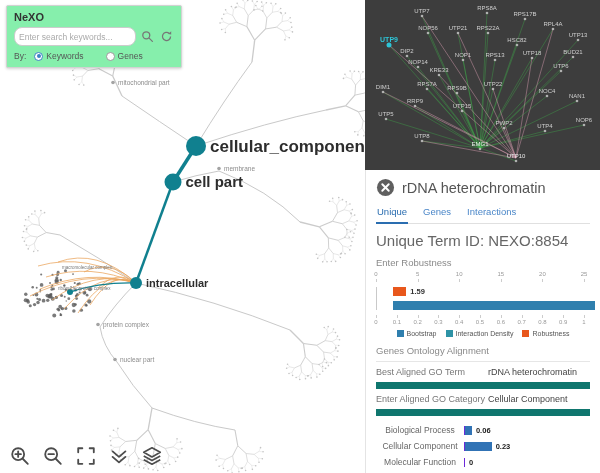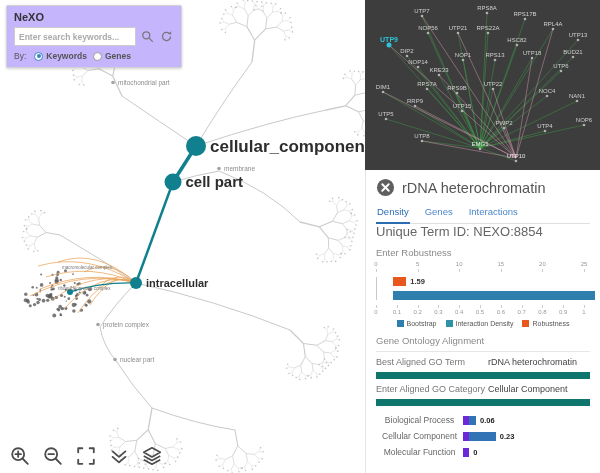--- a/index.html
+++ b/index.html
@@ -4,25 +4,25 @@
 <style>
   html,body{margin:0;padding:0;}
   body{width:600px;height:473px;overflow:hidden;font-family:"Liberation Sans",sans-serif;background:#fff;}
   #app{position:relative;width:600px;height:473px;overflow:hidden;}
 
   
   #tree-panel{position:absolute;left:0;top:0;width:365px;height:473px;background:#fff;}
   #tree-svg{position:absolute;left:0;top:0;}
 
   
-  #search-card{position:absolute;left:6px;top:5px;width:176px;background:#c4b5fd;border:1px solid #d2d2d2;
+  #search-card{position:absolute;left:6px;top:5px;width:176px;background:#86efac;border:1px solid #d2d2d2;
     box-shadow:0 1px 3px rgba(0,0,0,.18);border-radius:2px;padding:5px 7px 6px;z-index:5;box-sizing:border-box;}
   #search-title{font-size:11px;font-weight:bold;color:#333;margin-bottom:4px;}
   .search-row{display:flex;align-items:center;gap:3px;}
-  #search-input{flex:1;height:15px;border:1px solid #ccc;border-radius:0;font-size:8.5px;padding:1px 4px;color:#333;outline:none;min-width:0;font-weight:bold;}
+  #search-input{flex:1;height:15px;border:1px solid #ccc;border-radius:8px;font-size:8.5px;padding:1px 4px;color:#333;outline:none;min-width:0;}
   #search-input::placeholder{color:#aaa;}
   .mini-icon-btn{width:16px;height:16px;display:flex;align-items:center;justify-content:center;cursor:pointer;border:none;background:none;padding:0;}
   .radio-row{display:flex;align-items:center;gap:8px;margin-top:5px;font-size:8.5px;color:#555;}
   .radio{display:inline-flex;align-items:center;gap:3px;cursor:pointer;}
   .radio-circle{width:9px;height:9px;border:1px solid #999;border-radius:50%;position:relative;background:#fff;box-sizing:border-box;}
   .radio-circle.sel{border-color:#3b82c4;}
   .radio-circle.sel::after{content:"";position:absolute;left:1.5px;top:1.5px;width:4px;height:4px;border-radius:50%;background:#3b82c4;}
 
   
   #tree-toolbar{position:absolute;left:8px;bottom:5px;display:flex;gap:9px;z-index:5;}
@@ -32,21 +32,21 @@
   #network-panel{position:absolute;left:365px;top:0;width:235px;height:170px;background:#3d3d3d;}
 
   
   #details-panel{position:absolute;left:365px;top:170px;width:235px;height:303px;background:#fff;
     border-left:1px solid #e4e4e4;box-sizing:border-box;padding:8px 10px 16px 10px;overflow:hidden;}
   #details-header{display:flex;align-items:center;gap:7px;}
   #details-title{font-size:14.5px;color:#555;}
   #tabs{display:flex;gap:14px;margin-top:9px;border-bottom:1px solid #e0e0e0;}
   .tab{font-size:9.5px;color:#4a86c8;padding:0 1px 5px;cursor:pointer;}
   .tab.active{color:#2a6db0;border-bottom:2px solid #2a6db0;margin-bottom:-1px;}
-  .meta-line{font-size:13px;color:#666;}
+  .meta-line{font-size:15px;color:#666;margin-top:8px;}
   .section-head{font-size:9.5px;color:#8a8a8a;margin-top:8px;}
 
   
   #rob-chart{position:relative;margin-top:3px;width:212px;}
   .axis{position:relative;height:11px;}
   .axis .tick-label{position:absolute;font-size:6px;color:#999;transform:translateX(-50%);white-space:nowrap;}
   .axis-top .tick-label{top:0;}
   .axis-top .tick-mark{position:absolute;bottom:0;width:1px;height:3px;background:#ccc;}
   .axis-bottom .tick-mark{position:absolute;top:0;width:1px;height:3px;background:#ccc;}
   .axis-bottom .tick-label{top:4px;}
@@ -62,21 +62,21 @@
   
   #go-table{margin-top:5px;border-top:1px solid #e6e6e6;}
   .go-row{display:flex;border-bottom:7px solid #0f766e;font-size:9px;}
   .go-label{width:112px;color:#777;padding:5px 0;}
   .go-value{flex:1;color:#444;padding:5px 0;}
 
   
   #align-chart{margin-top:6px;}
   .al-row{display:flex;align-items:center;height:16px;text-align:center;}
   .al-label{width:88px;font-size:8.5px;color:#666;}
-  .al-bar-area{position:relative;width:122px;height:9px;border-left:6px solid #6d28d9;}
+  .al-bar-area{position:relative;width:122px;height:9px;border-left:1px solid #6d28d9;}
   .al-bar{position:absolute;left:0;top:0;height:9px;}
   .al-val{position:absolute;top:0;font-size:7.5px;font-weight:bold;color:#1a1a1a;line-height:9px;}
 </style>
 </head>
 <body>
 
 <div id="app">
 
   <div id="tree-panel">
     <svg id="tree-svg" width="365" height="473">
@@ -880,21 +880,21 @@
         </button>
         <button class="mini-icon-btn">
           <svg width="13" height="13" viewBox="0 0 16 16" fill="none" stroke="#777" stroke-width="1.6">
               <path d="M13 8a5 5 0 1 1-1.6-3.7"></path>
               <polygon points="13.8,1.6 13.8,5.4 10,5 " fill="#777" stroke="none"></polygon>
             </svg>
         </button>
       </div>
       <div class="radio-row">
         <span>By:</span>
-        <span id="radio-container" style="display:inline-flex;gap:6px;font-weight:bold;">
+        <span id="radio-container" style="display:inline-flex;gap:22px;">
             <span class="radio">
               <span class="radio-circle sel"></span>
               <span>Keywords</span>
             </span>
             <span class="radio">
               <span class="radio-circle"></span>
               <span>Genes</span>
             </span>
           </span>
       </div>
@@ -1058,21 +1058,21 @@
     <div id="details-header">
       <svg width="19" height="19" viewBox="0 0 20 20" style="cursor:pointer;">
           <circle cx="10" cy="10" r="9" fill="#5f5f5f"></circle>
           <line x1="6.6" y1="6.6" x2="13.4" y2="13.4" stroke="#fff" stroke-width="2" stroke-linecap="round"></line>
           <line x1="13.4" y1="6.6" x2="6.6" y2="13.4" stroke="#fff" stroke-width="2" stroke-linecap="round"></line>
         </svg>
       <span id="details-title">rDNA heterochromatin</span>
     </div>
 
     <div id="tabs">
-        <div class="tab active">Density</div>
+        <div class="tab active">Unique</div>
         <div class="tab">Genes</div>
         <div class="tab">Interactions</div>
       </div>
 
     <div class="meta-line">
       <span>Unique Term ID:</span>
       <span>NEXO:8854</span>
     </div>
 
     <div class="section-head">Enter Robustness</div>
@@ -1133,21 +1133,21 @@
         <div class="legend-item">
           <div class="legend-swatch" style="background: rgb(46, 147, 166);"></div>
           <span>Interaction Density</span>
         </div>
         <div class="legend-item">
           <div class="legend-swatch" style="background: rgb(232, 87, 28);"></div>
           <span>Robustness</span>
         </div>
       </div>
 
-    <div class="section-head">Gene Ontology Alignment</div>
+    <div class="section-head">Genes Ontology Alignment</div>
     <div id="go-table">
         <div class="go-row">
           <div class="go-label">Best Aligned GO Term</div>
           <div class="go-value">rDNA heterochromatin</div>
         </div>
         <div class="go-row">
           <div class="go-label">Enter Aligned GO Category</div>
           <div class="go-value">Cellular Component</div>
         </div>
       </div>

